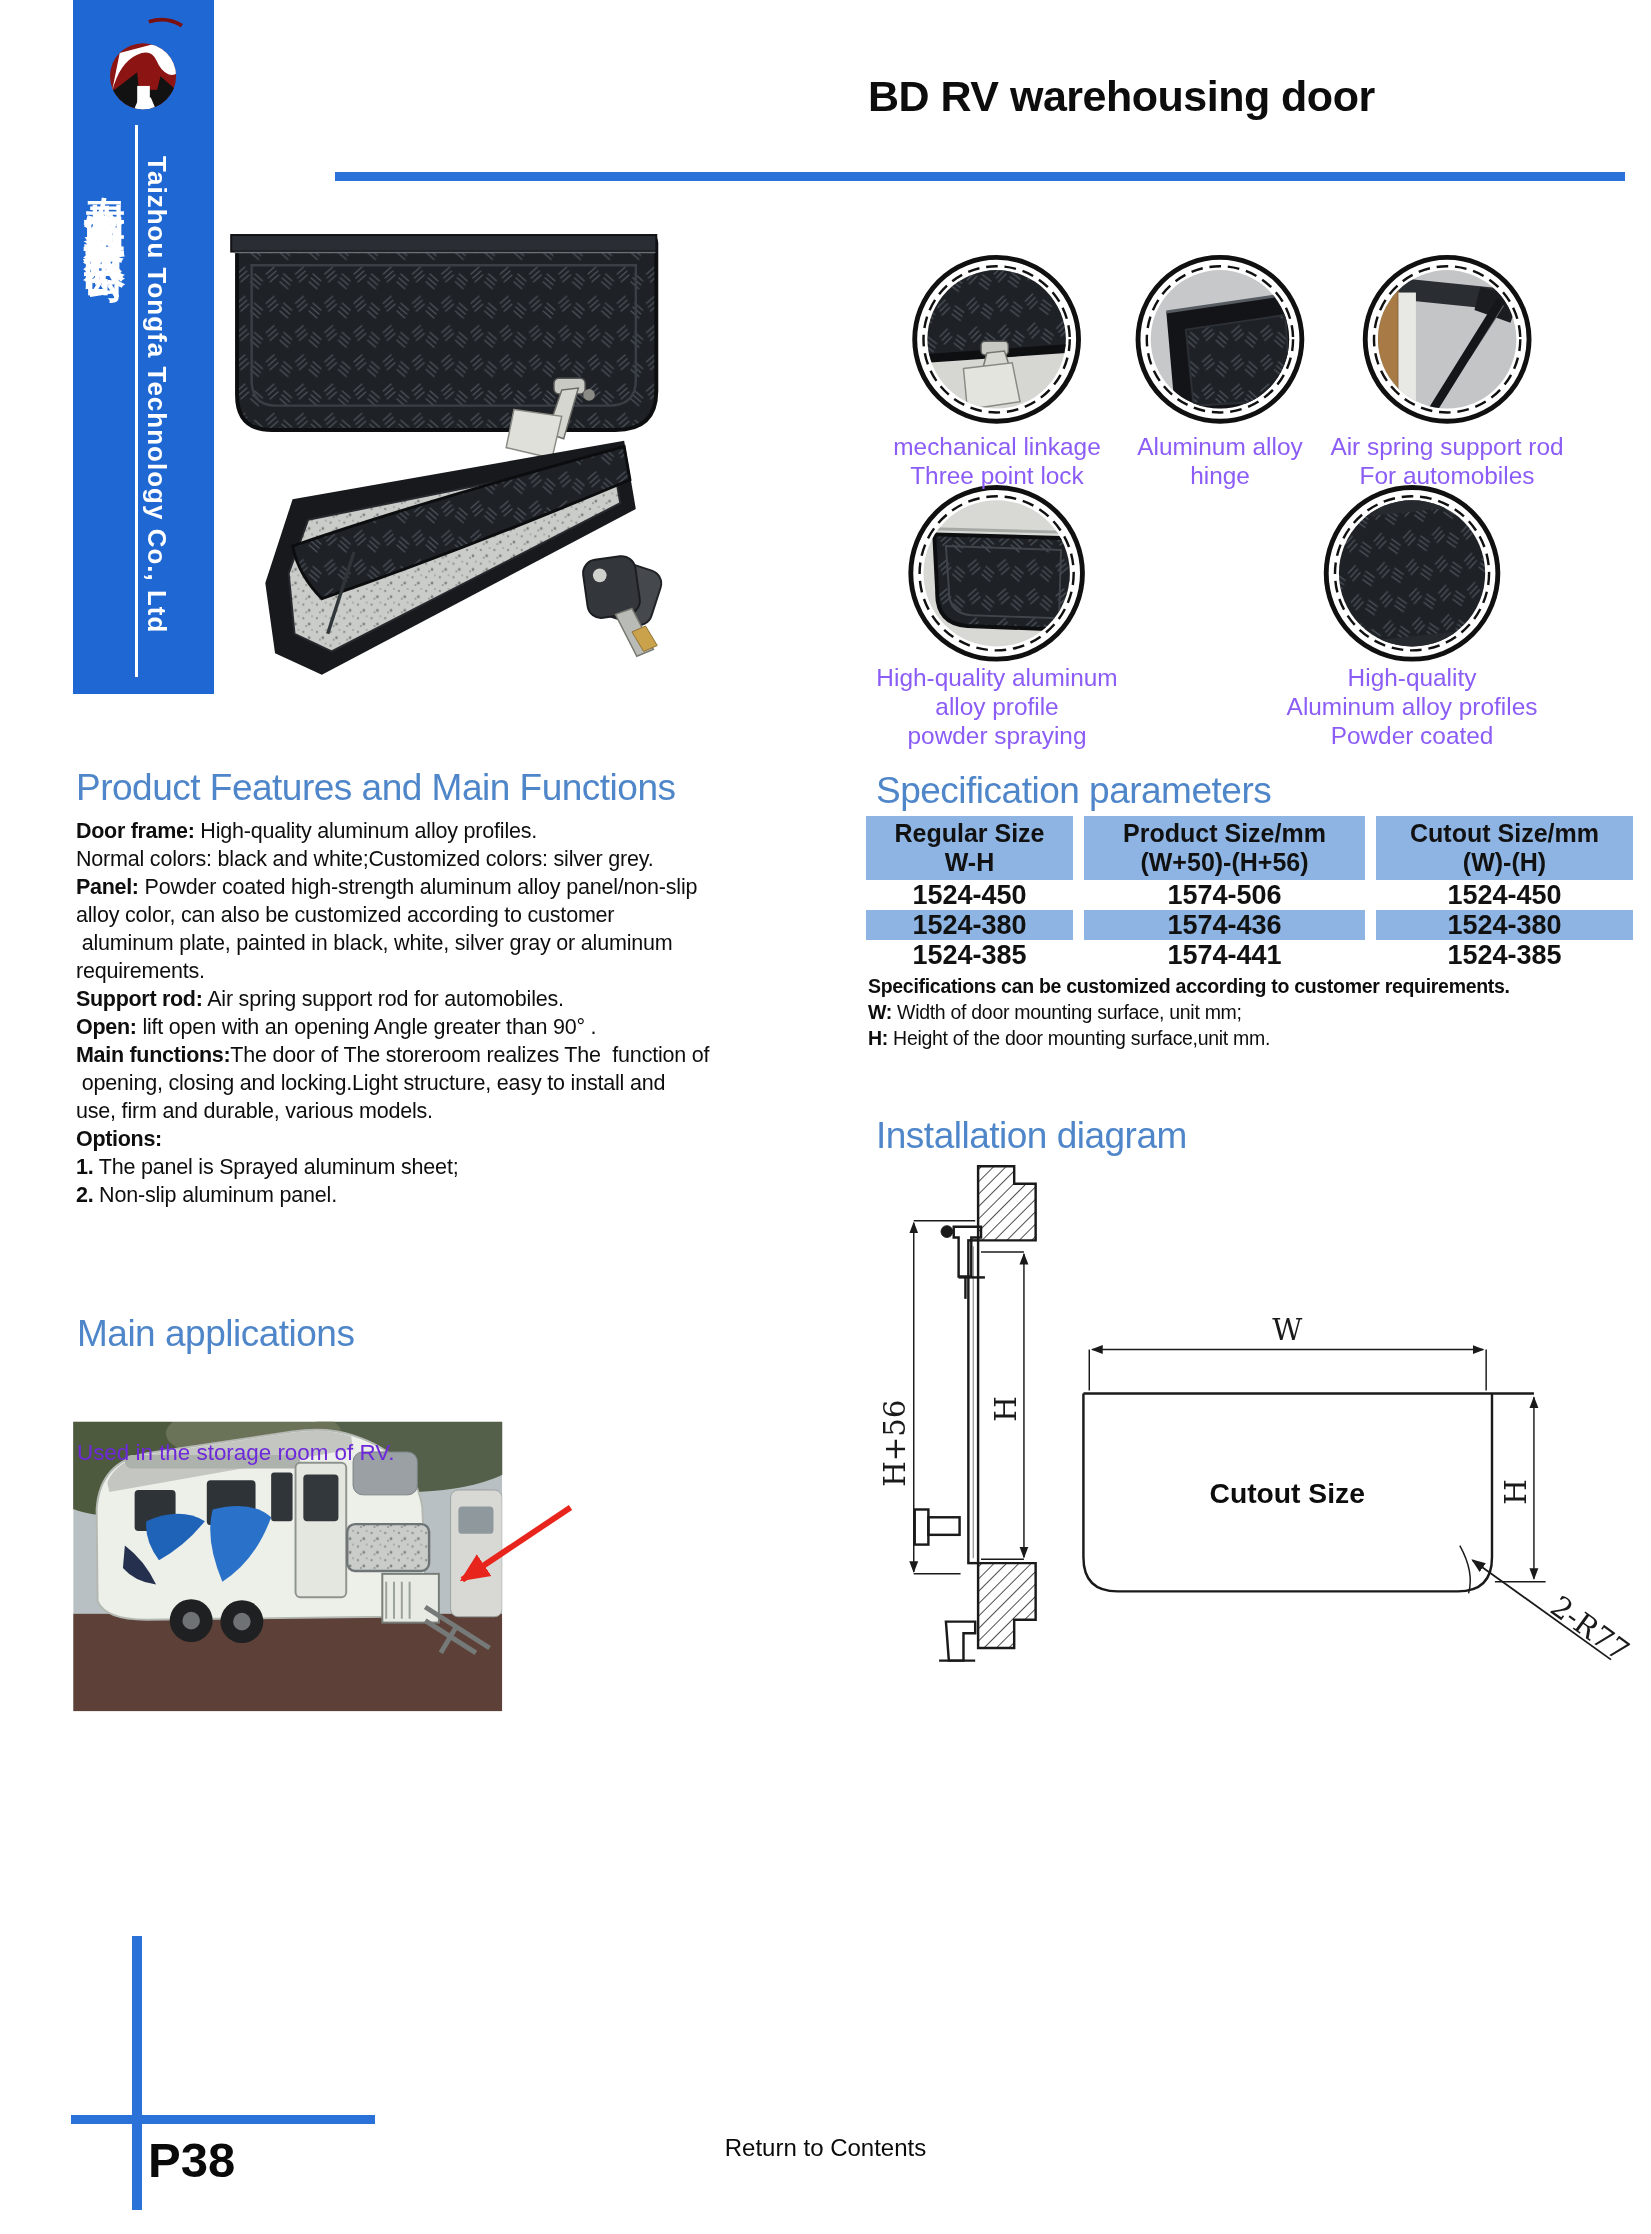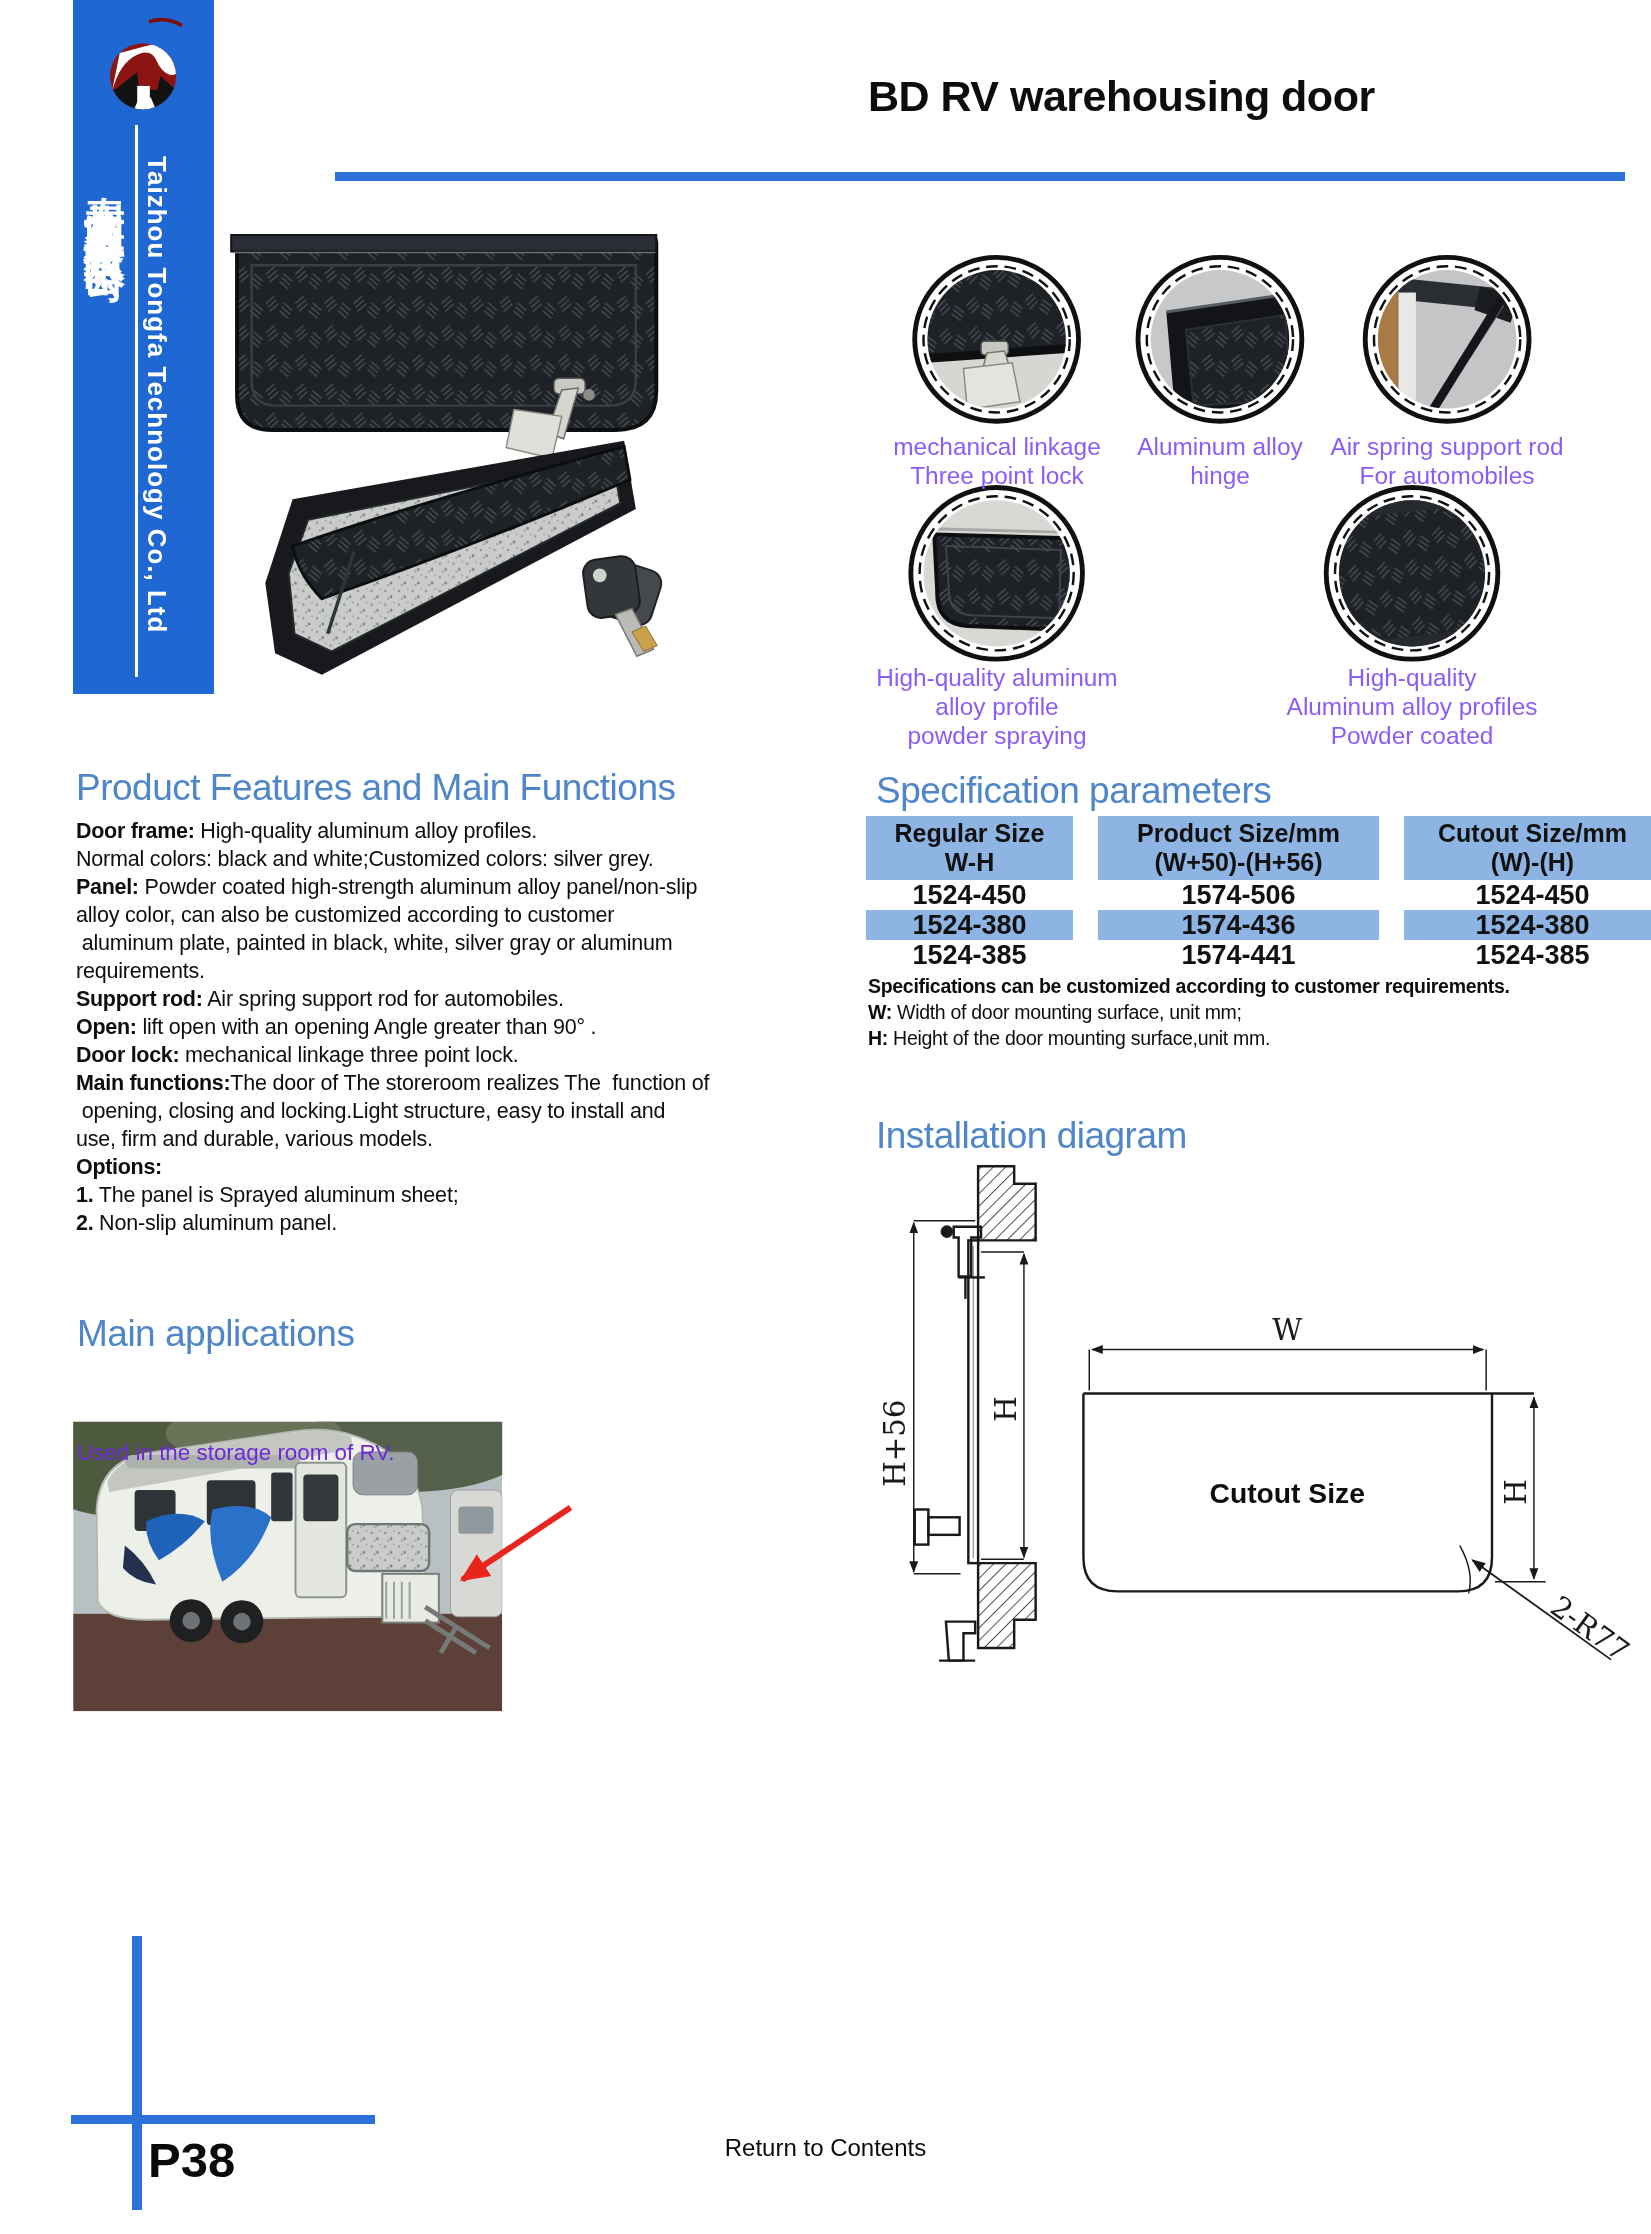--- a/index.html
+++ b/index.html
@@ -21,21 +21,21 @@
   .h-blue{color:#4e86c9;font-size:37px;letter-spacing:-0.5px;white-space:nowrap;}
   
   .features-lines{left:76px;top:817px;width:566px;font-size:21.5px;line-height:28px;
                   letter-spacing:-0.2px;color:#0e0e0e;}
   .fline{white-space:pre;}
   .fline b{letter-spacing:-0.3px;}
   
   .cap{position:absolute;width:312px;text-align:center;font-size:24.4px;line-height:29px;color:#8b5cf6;}
   
   .spec-table{left:866px;top:816px;width:761px;display:grid;
-              grid-template-columns:207px 281px 257px;column-gap:25px;}
+              grid-template-columns:207px 281px 257px;column-gap:11px;}
   .spec-cell{text-align:center;}
   .spec-head{background:#8db4e2;height:64px;font-weight:bold;font-size:25px;line-height:29px;
              padding-top:2.9px;box-sizing:border-box;}
   .spec-val{height:30px;font-weight:bold;font-size:27px;line-height:30px;}
   .spec-val.striped{background:#8db4e2;}
   .spec-notes{left:868px;top:973px;width:585px;font-size:19.5px;line-height:26px;color:#0d0d0d;
               letter-spacing:-0.3px;white-space:pre;}
   .spec-notes .n1{font-weight:bold;}
   
   .apps-text{left:77px;top:1440px;font-size:22.4px;color:#6d28d9;}
@@ -334,21 +334,20 @@
   <div class="abs h-blue" style="left:76px;top:767px;">Product Features and Main Functions</div>
   <div class="abs features-lines">
       <div class="fline"><b>Door frame:</b><span> High-quality aluminum alloy profiles.</span></div>
       <div class="fline"><span>Normal colors: black and white;Customized colors: silver grey.</span></div>
       <div class="fline"><b>Panel:</b><span> Powder coated high-strength aluminum alloy panel/non-slip</span></div>
       <div class="fline"><span>alloy color, can also be customized according to customer</span></div>
       <div class="fline"><span> aluminum plate, painted in black, white, silver gray or aluminum</span></div>
       <div class="fline"><span>requirements.</span></div>
       <div class="fline"><b>Support rod:</b><span> Air spring support rod for automobiles.</span></div>
       <div class="fline"><b>Open:</b><span> lift open with an opening Angle greater than 90° .</span></div>
-      <div class="fline"><b>Door lock:</b><span> mechanical linkage three point lock.</span></div>
       <div class="fline"><b>Main functions:</b><span>The door of The storeroom realizes The  function of</span></div>
       <div class="fline"><span> opening, closing and locking.Light structure, easy to install and</span></div>
       <div class="fline"><span>use, firm and durable, various models.</span></div>
       <div class="fline"><b>Options:</b><span></span></div>
       <div class="fline"><b>1.</b><span> The panel is Sprayed aluminum sheet;</span></div>
       <div class="fline"><b>2.</b><span> Non-slip aluminum panel.</span></div>
     </div>
 
   <div class="abs h-blue" style="left:876px;top:770px;">Specification parameters</div>
   <div class="abs spec-table">

